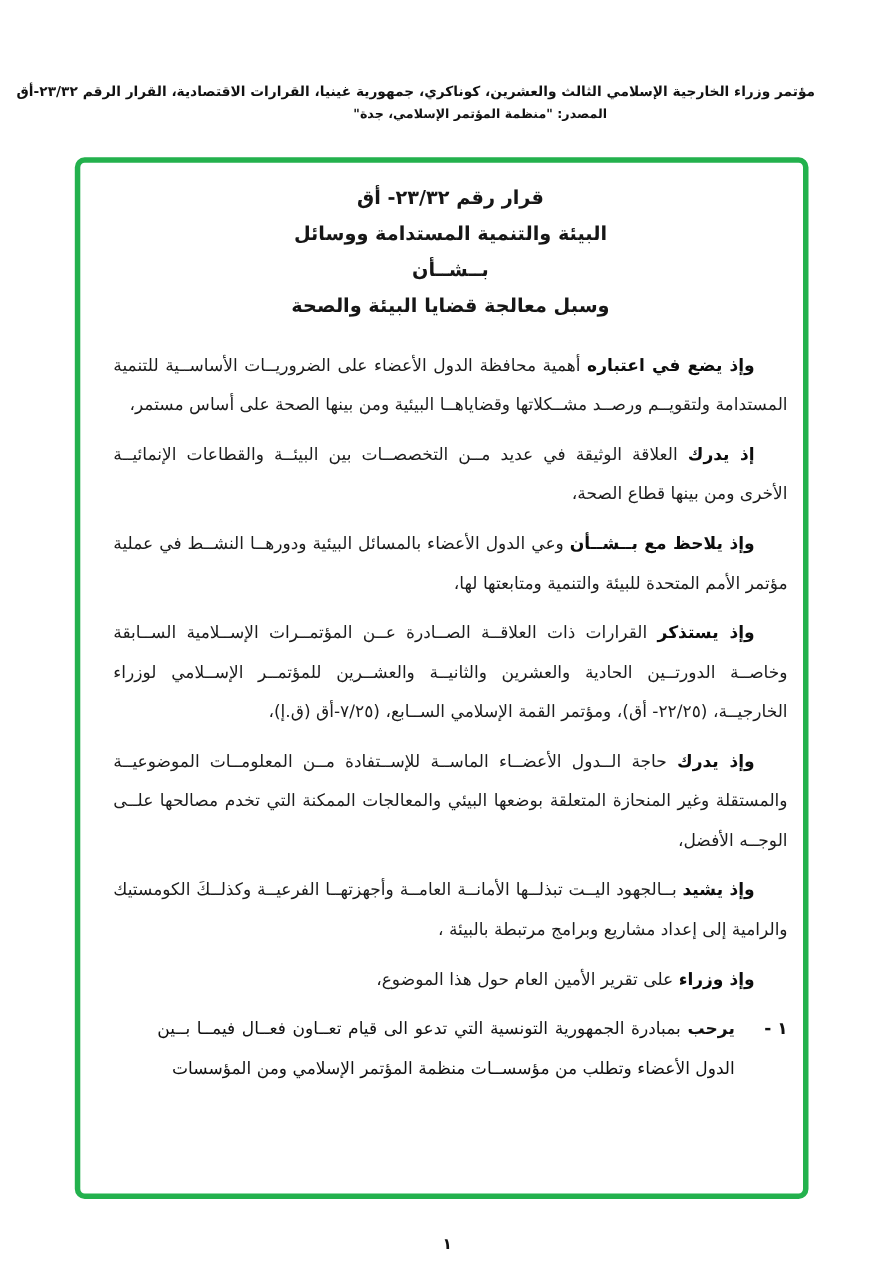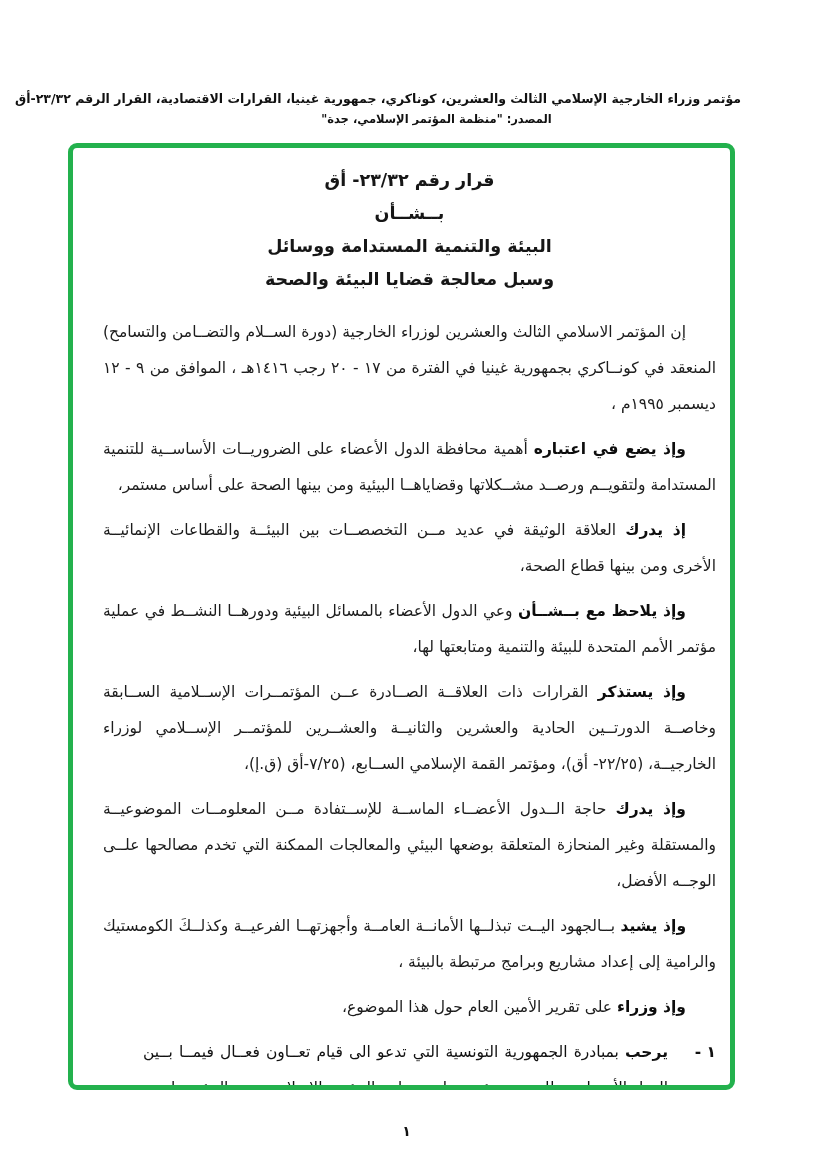--- a/index.html
+++ b/index.html
@@ -8,21 +8,21 @@
     width:813px;height:1157px;
     margin:0 auto;
     background:#ffffff;
     font-family:"DejaVu Sans",sans-serif;
     color:#111;
     overflow:hidden;
   }
   
   .hdr{
     position:absolute;
-    top:90px;right:72px;left:72px;
+    top:74px;right:72px;left:72px;
     text-align:right;
   }
   .hdr-line1{
     font-size:12.5px;font-weight:bold;
     letter-spacing:0;line-height:18px;
     white-space:nowrap;
   }
   .hdr-line2{
     margin-top:4px;
     font-size:11.5px;font-weight:bold;
@@ -92,30 +92,27 @@
 
   <div class="hdr">
     <div class="hdr-line1">مؤتمر وزراء الخارجية الإسلامي الثالث والعشرين، كوناكري، جمهورية غينيا، القرارات الاقتصادية، القرار الرقم ٢٣/٣٢-أق</div>
     <div class="hdr-line2">المصدر:  "منظمة المؤتمر الإسلامي، جدة"</div>
   </div>
 
   <div class="frame">
 
     <div class="title-block">
       <div class="title-line">قرار رقم ٢٣/٣٢- أق</div>
+      <div class="title-line">البيئة والتنمية المستدامة ووسائل</div>
       <div class="title-line title-about">بــشــأن</div>
-      <div class="title-line">البيئة والتنمية المستدامة ووسائل</div>
       <div class="title-line">وسبل معالجة قضايا البيئة والصحة</div>
     </div>
 
     <div class="body-text">
 
-      <p class="para">
-        <span class="lead"></span><span>إن المؤتمر الاسلامي الثالث والعشرين لوزراء الخارجية (دورة الســلام والتضــامن والتسامح) المنعقد في كونــاكري بجمهورية غينيا في الفترة من ١٧ - ٢٠ رجب ١٤١٦هـ ، الموافق من ٩ - ١٢ ديسمبر ١٩٩٥م ،</span>
-      </p>
 
       <p class="para">
         <span class="lead">وإذ يضع في اعتباره</span><span> أهمية محافظة الدول الأعضاء على الضروريــات الأساســية للتنمية المستدامة ولتقويــم ورصــد مشــكلاتها وقضاياهــا البيئية ومن بينها الصحة على أساس مستمر،</span>
       </p>
 
       <p class="para">
         <span class="lead">إذ يدرك</span><span> العلاقة الوثيقة في عديد مــن التخصصــات بين البيئــة والقطاعات الإنمائيــة الأخرى ومن بينها قطاع الصحة،</span>
       </p>
 
       <p class="para">

